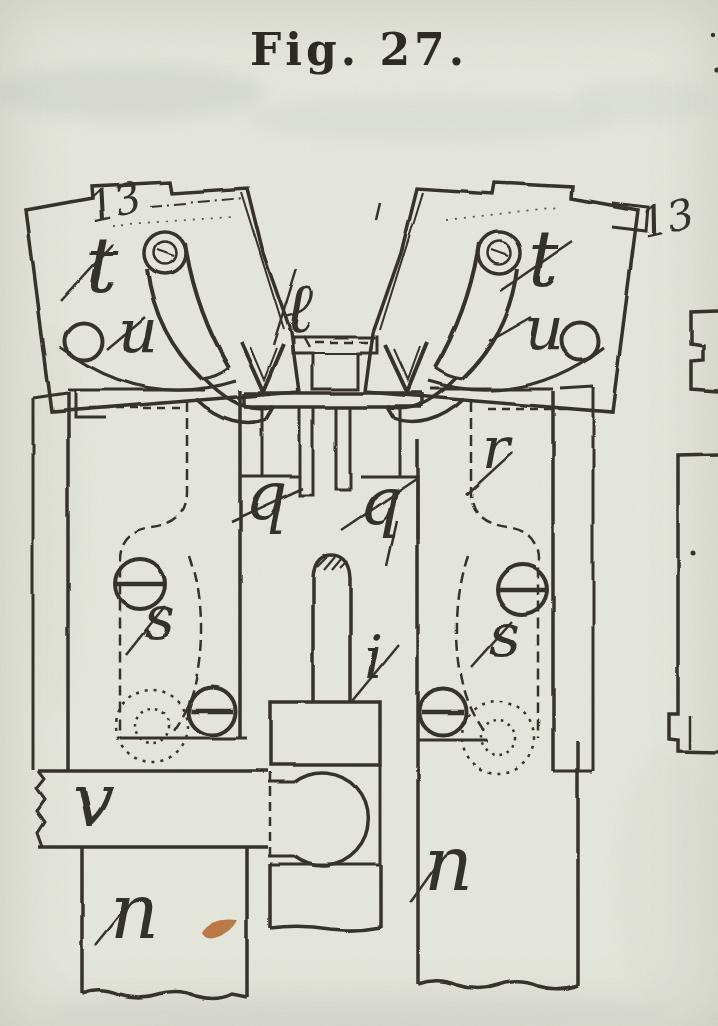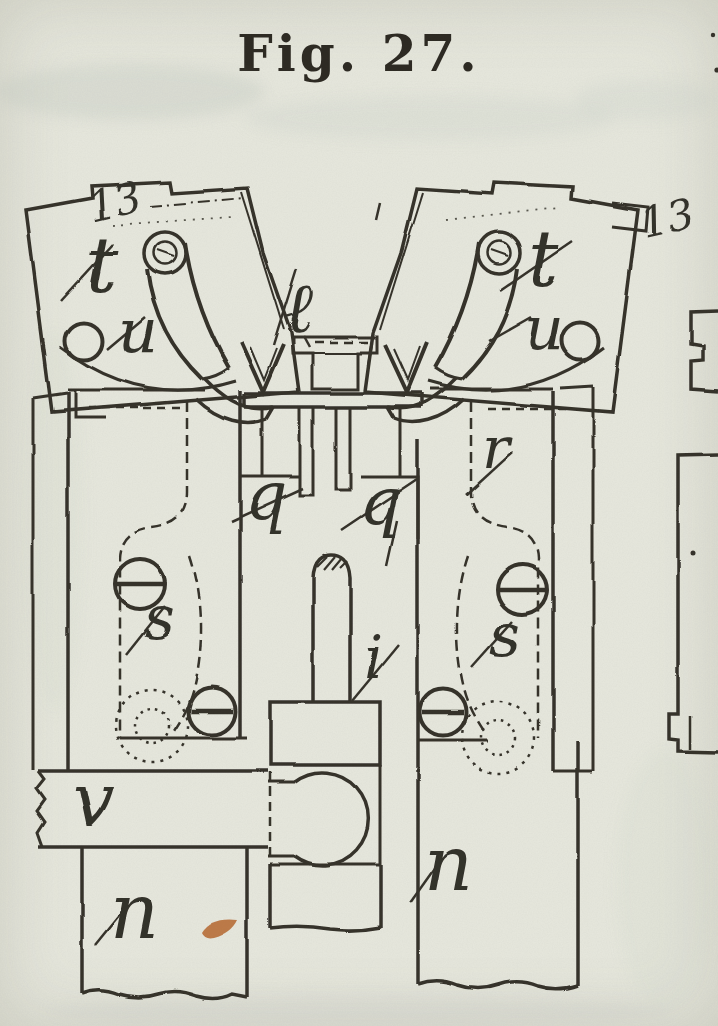--- a/index.html
+++ b/index.html
@@ -9,21 +9,21 @@
     background:#e6e7dd;
     overflow:hidden;
     box-shadow:inset 0 0 70px rgba(110,110,88,.20);
     font-family:"DejaVu Serif", serif;
   }
   .fig-title{
     position:absolute;top:24px;left:0;width:718px;
     text-align:center;
     font-family:"DejaVu Serif", serif;
     font-weight:700;
-    font-size:50px;
+    font-size:44px;
     letter-spacing:4px;
     color:#2d2a23;
   }
   svg.draw{position:absolute;left:0;top:0;}
   .ink{stroke:#36332b;fill:none;}
   .lbl{
     font-family:"DejaVu Serif", serif;
     font-style:italic;
     fill:#33302a;
     user-select:none;

